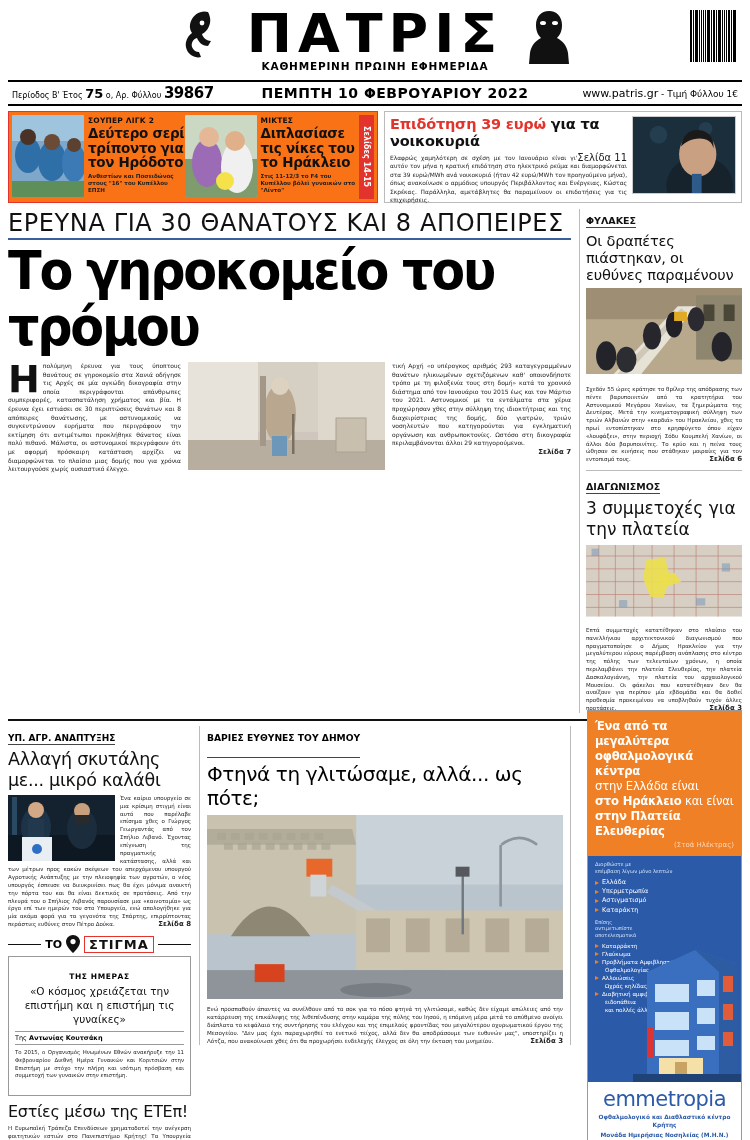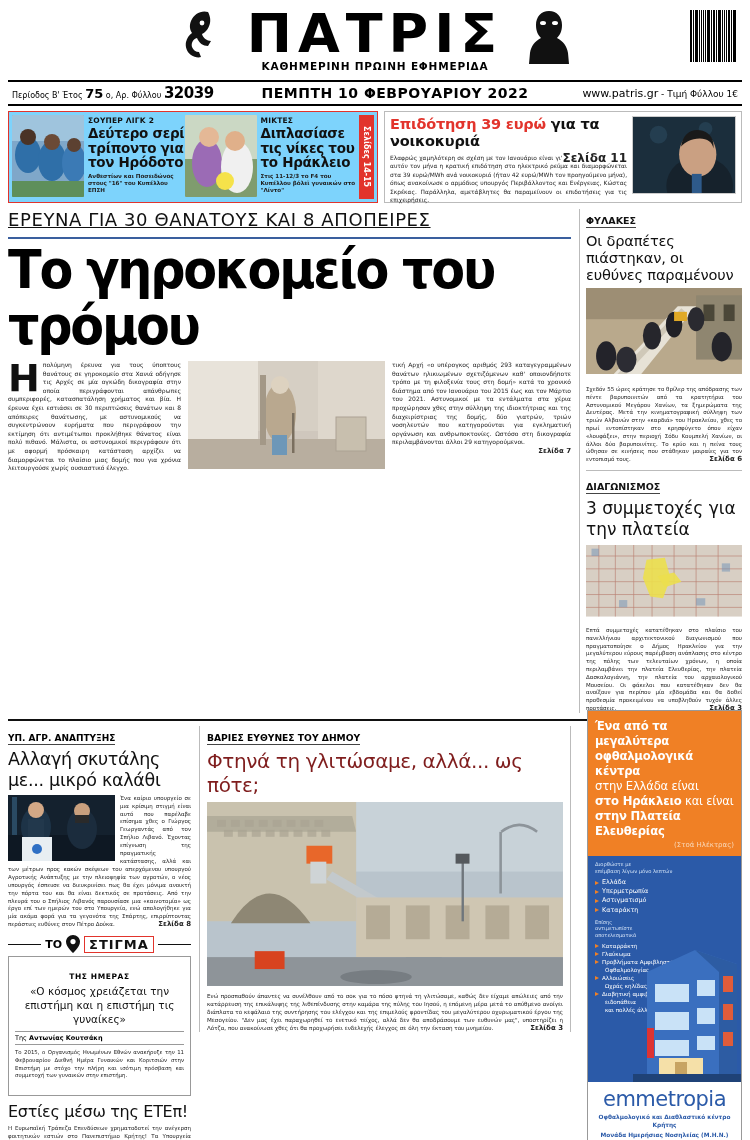--- a/index.html
+++ b/index.html
@@ -42,50 +42,50 @@
   .info-left b.num { font-size: 15px; letter-spacing: -0.5px; }
   .info-center { flex: 1; text-align: center; font-size: 14px; font-weight: bold; letter-spacing: 0.5px; }
   .info-right { flex: 0 0 auto; width: 200px; text-align: right; font-size: 9px; }
   .info-right .www { font-size: 11px; }
 
   
   .topstrip { display: flex; gap: 6px; margin-top: 5px; height: 92px; }
 
   .sportbox {
     width: 370px; border: 1.5px solid #e2342c; display: flex; padding: 3px;
-    background: #7dd3fc; position: relative;
+    background: #f97316; position: relative;
   }
   .sport-item { display: flex; width: 176px; gap: 4px; }
   .sport-photo { width: 72px; height: 82px; border-radius: 1px; overflow:hidden; position:relative; }
   .sport-text { flex: 1; padding-top: 1px; }
   .sport-kicker { font-size: 7.5px; font-weight: bold; color: #111; letter-spacing: 0.2px; }
   .sport-head { font-size: 13.5px; font-weight: bold; line-height: 14.5px; color: #111; letter-spacing: -0.3px; margin-top: 1px;}
   .sport-sub { font-size: 5.6px; font-weight: bold; color: #222; line-height: 7px; margin-top: 3px; }
   .sport-pages {
     width: 15px; background: #e2342c; color: #fff; font-size: 8px; font-weight: bold;
     writing-mode: vertical-rl; text-align: center; display:flex; align-items:center; justify-content:center;
     margin-left: 2px;
   }
 
   .energybox { flex: 1; border: 1px solid #bbb; padding: 4px 5px; display:flex; gap:5px; background:#fff; }
   .energy-left { flex: 1; }
   .energy-head { font-size: 14.5px; font-weight: bold; color: #e2342c; line-height: 17px; letter-spacing:-0.2px;}
   .energy-head span.blk { color: #111; }
   .energy-body { font-size: 5.9px; line-height: 8.4px; color: #222; text-align: justify; margin-top: 4px; }
-  .energy-body .sel { font-weight: bold; float: right; font-size:12px; }
+  .energy-body .sel { font-weight: normal; float: right; font-size:10px; }
   .energy-photo { width: 104px; height: 78px; position: relative; overflow:hidden; border:1px solid #ccc;}
 
   
   .mainrow { display: flex; gap: 8px; margin-top: 6px; }
   .mainleft { width: 563px; }
   .mainright { flex: 1; border-left: 1px solid #bbb; padding-left: 6px; }
 
   .kicker-line {
-    font-size: 18px; color: #111; letter-spacing: 0.6px;
-    border-bottom: 2px solid #3a5f9e; padding-bottom: 7px; text-decoration: underline;
+    font-size: 24px; color: #111; letter-spacing: 0.6px;
+    border-bottom: 2px solid #3a5f9e; padding-bottom: 1px;
   }
   .mega-head {
     font-family: "DejaVu Sans", sans-serif;
     font-size: 53px; font-weight: bold; line-height: 56px;
     letter-spacing: -2.4px; margin-top: 3px; color: #000;
     transform: scaleX(0.93); transform-origin: left center;
   }
 
   .lead-area { display: flex; gap: 7px; margin-top: 7px; }
   .lead-col { width: 173px; font-size: 6.0px; line-height: 8.6px; text-align: justify; color: #222; }
@@ -111,22 +111,22 @@
   
   .midrow { display: flex; gap: 8px; margin-top: 4px; }
   .col-a { width: 183px; }
   .col-b { width: 372px; border-left: 1px solid #bbb; border-right:1px solid #bbb; padding: 0 7px; }
 
   .a-kicker { font-size: 9px; font-weight: bold; border-bottom:1px solid #444; display:inline-block; padding-bottom:1px;}
   .a-head { font-size: 17.5px; line-height: 21px; color:#111; margin-top: 4px; letter-spacing:-0.3px;}
   .a-photo { width: 107px; height: 66px; float:left; margin: 4px 5px 3px 0; overflow:hidden; position:relative;}
   .a-body { font-size: 5.5px; line-height: 7.9px; text-align: justify; color:#222; margin-top:4px;}
 
-  .b-kicker { font-size: 9.2px; font-weight: bold; border-bottom:1px solid #444; display:inline-block; padding-bottom:1px;}
-  .b-head { font-size: 20px; line-height: 24px; color:#7f1d1d; margin-top: 4px; letter-spacing:-0.4px;}
+  .b-kicker { font-size: 9.2px; font-weight: bold; border-bottom:1px solid #444; display:inline-block; padding-bottom:14px;}
+  .b-head { font-size: 20px; line-height: 24px; color:#000000; margin-top: 4px; letter-spacing:-0.4px;}
   .b-photo { width: 100%; height: 185px; margin-top: 5px; overflow:hidden; position:relative;}
   .b-body { font-size: 5.6px; line-height: 8px; text-align:justify; color:#222; margin-top:5px;}
 
   
   .stigma-wrap { margin-top: 6px; }
   .stigma-head { display:flex; align-items:center; justify-content:center; gap:4px; }
   .stigma-line { flex:1; border-top:1.5px solid #111; }
   .stigma-to { font-size: 11px; font-weight: bold; }
   .stigma-pin { width: 14px; height: 18px; position: relative; }
   .stigma-word {
@@ -207,21 +207,21 @@
       <i style="width:1px"></i>
         <i style="width:3px"></i>
     </div>
   </div>
 
   <div class="infobar">
     <div class="info-left">
       <span>Περίοδος Β' Έτος</span>
       <b class="big">75</b>
       <span>ο, Αρ. Φύλλου</span>
-      <b class="num">32039</b>
+      <b class="num">39867</b>
     </div>
     <div class="info-center">ΠΕΜΠΤΗ 10 ΦΕΒΡΟΥΑΡΙΟΥ 2022</div>
     <div class="info-right">
       <span class="www">www.patris.gr</span>
       <span>- Τιμή Φύλλου 1€</span>
     </div>
   </div>
 
   <div class="topstrip">
 

